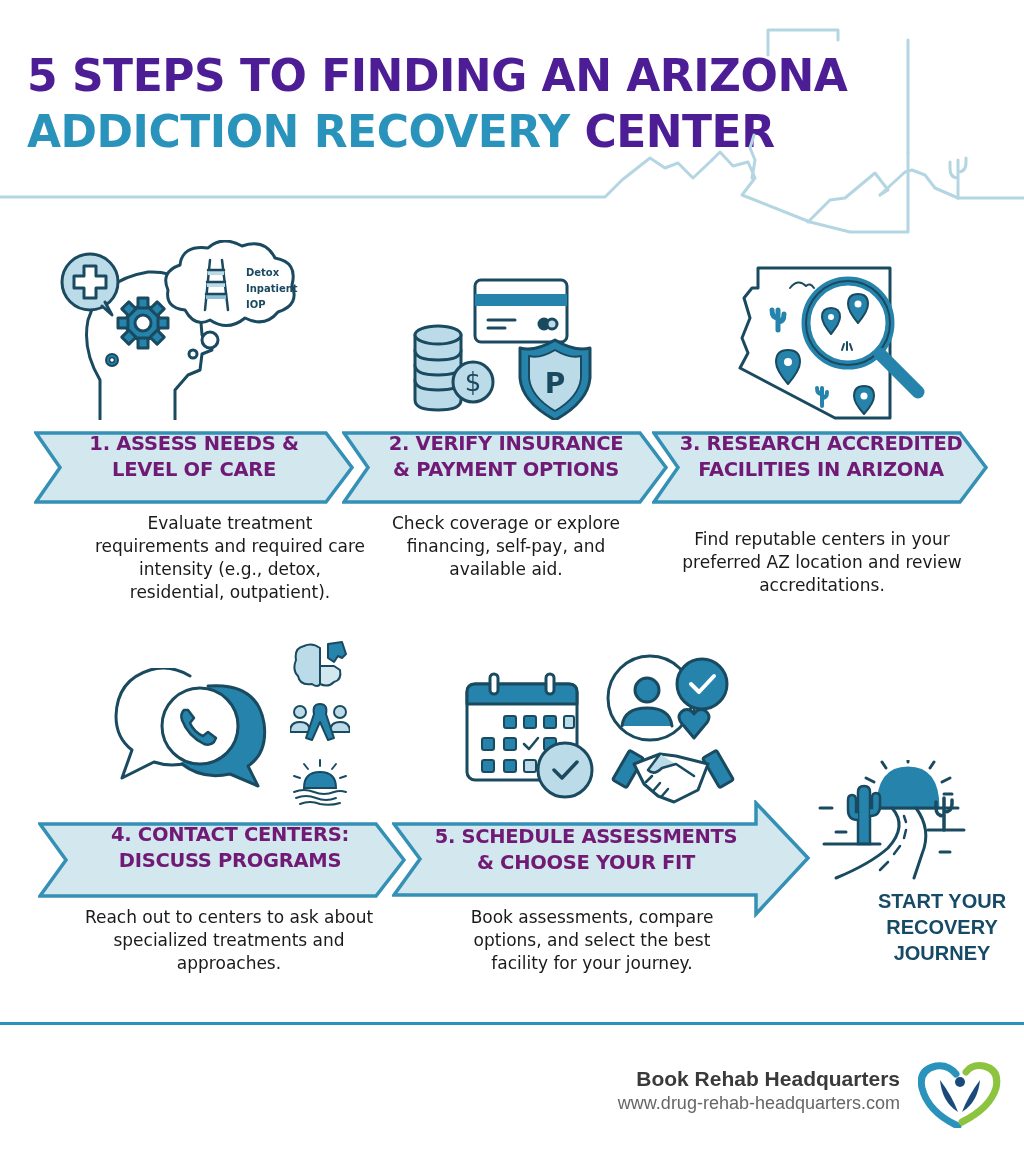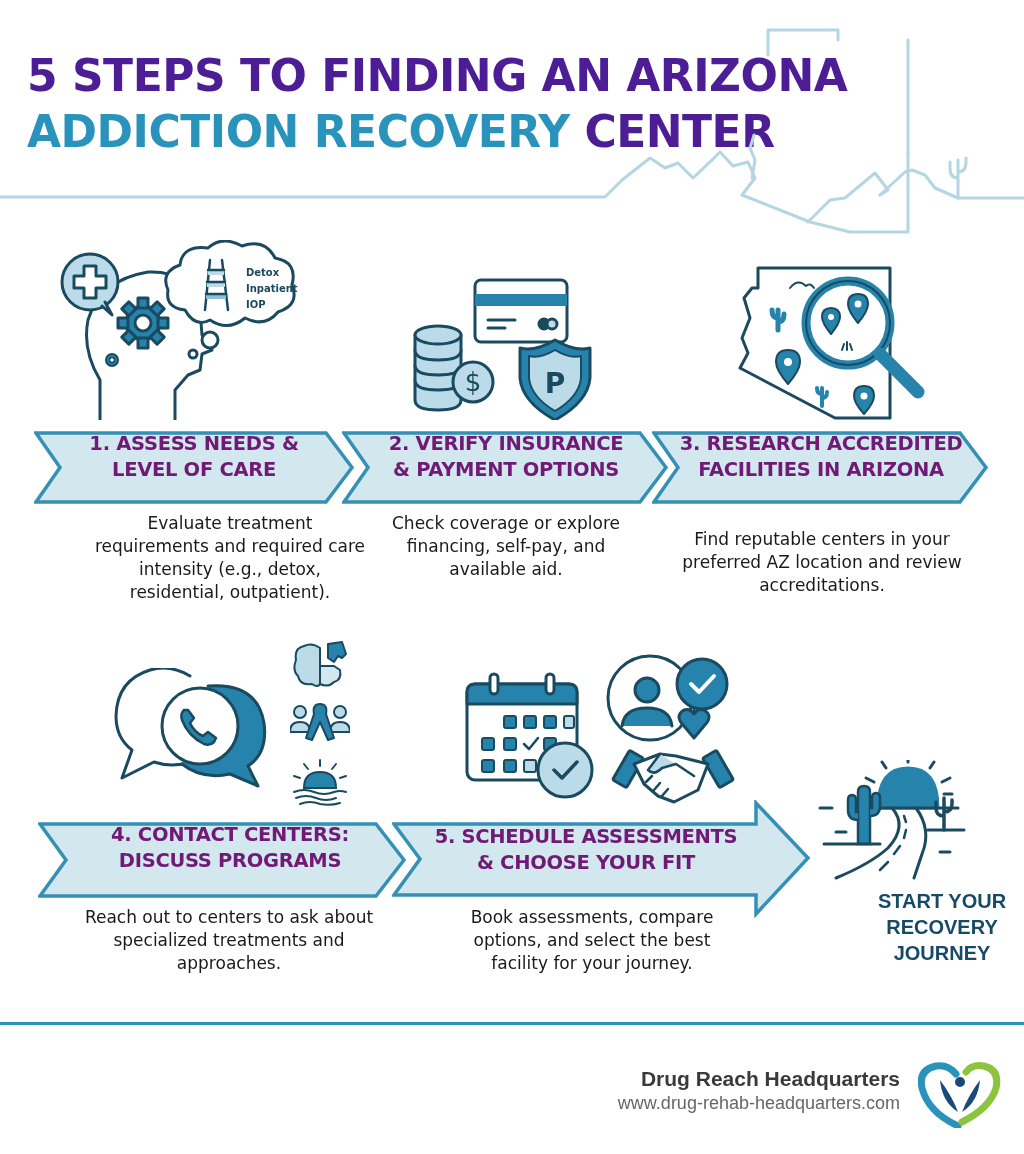--- a/index.html
+++ b/index.html
@@ -302,21 +302,21 @@
   <path d="M88 56 L90 62 M90 70 L88 78 M84 86 L78 94 M72 102 L64 110" stroke-width="2.5"></path>
 </svg>
 <div class="journey-label">
   <div>START YOUR</div>
   <div>RECOVERY</div>
   <div>JOURNEY</div>
 </div>
 
 <div class="footer-rule"></div>
 <div class="footer-brand">
-  <div class="footer-name">Drug Reach Headquarters</div>
+  <div class="footer-name">Book Rehab Headquarters</div>
   <div class="footer-url">www.drug-rehab-headquarters.com</div>
 </div>
 <svg class="footer-logo" width="84" height="66" viewBox="0 0 84 66">
   <path d="M40 64 Q10 50 4 26 Q0 8 18 4 Q30 2 38 12" fill="none" stroke="#2a93bc" stroke-width="7" stroke-linecap="round"></path>
   <path d="M44 60 Q72 46 78 26 Q82 8 66 4 Q54 2 48 10" fill="none" stroke="#8cc43f" stroke-width="7" stroke-linecap="round"></path>
   <circle cx="42" cy="20" r="5" fill="#1a4a7a"></circle>
   <path d="M22 18 Q24 40 40 50 Q34 34 22 18 Z" fill="#1a4a7a"></path>
   <path d="M62 18 Q60 40 44 50 Q50 34 62 18 Z" fill="#1a4a7a"></path>
 </svg>
 

